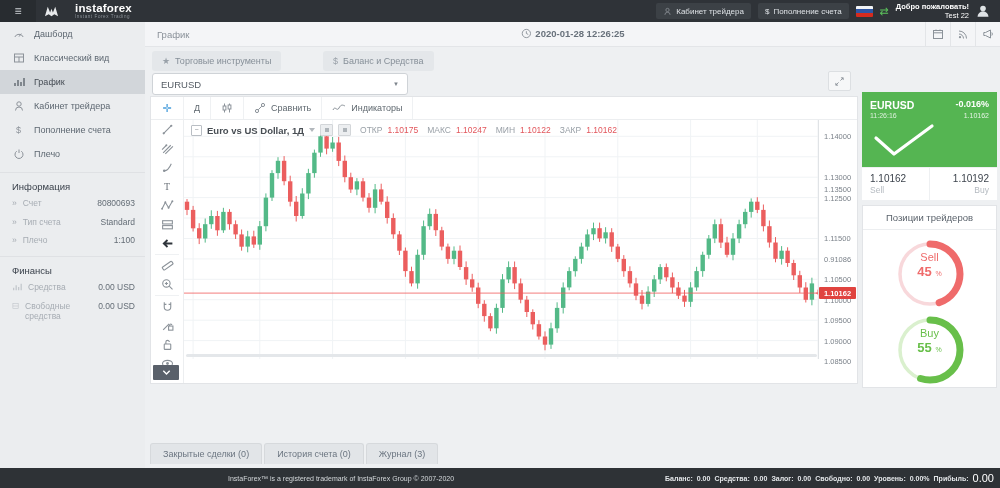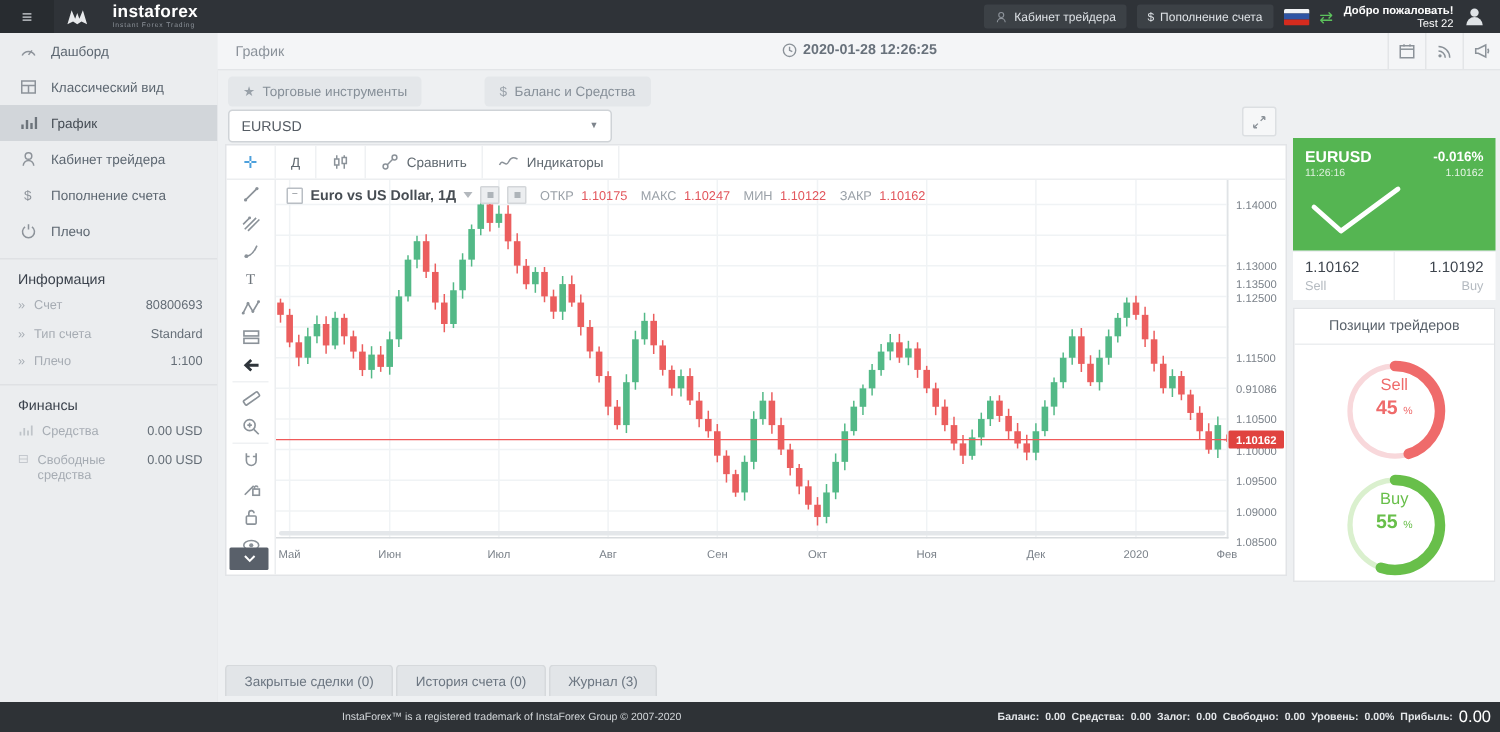--- a/index.html
+++ b/index.html
@@ -676,32 +676,20 @@
         <div class="ylab" style="top: 94.0339px; margin-left: 46px;">1.12000</div>
         <div class="ylab" style="top: 114.458px;">1.11500</div>
         <div class="ylab" style="top: 134.881px;">0.91086</div>
         <div class="ylab" style="top: 155.305px;">1.10500</div>
         <div class="ylab" style="top: 175.729px;">1.10000</div>
         <div class="ylab" style="top: 196.153px;">1.09500</div>
         <div class="ylab" style="top: 216.576px;">1.09000</div>
         <div class="ylab" style="top: 237px;">1.08500</div>
         <div class="ptag" style="top: 167.112px;">1.10162</div>
       </div>
-    <div class="xaxis">
-        <div class="xlab" style="left: 9.1px;">Май</div>
-        <div class="xlab" style="left: 75.8333px;">Июн</div>
-        <div class="xlab" style="left: 148.633px;">Июл</div>
-        <div class="xlab" style="left: 221.433px;">Авг</div>
-        <div class="xlab" style="left: 294.233px;">Сен</div>
-        <div class="xlab" style="left: 360.967px;">Окт</div>
-        <div class="xlab" style="left: 433.767px;">Ноя</div>
-        <div class="xlab" style="left: 506.567px;">Дек</div>
-        <div class="xlab" style="left: 573.3px;">2020</div>
-        <div class="xlab" style="left: 633.967px;">Фев</div>
-      </div>
   </div>
 
   <div class="tabs">
     <div class="tab">Закрытые сделки (0)</div>
     <div class="tab">История счета (0)</div>
     <div class="tab">Журнал (3)</div>
   </div>
 
   <div class="quote">
     <div class="q-green">

